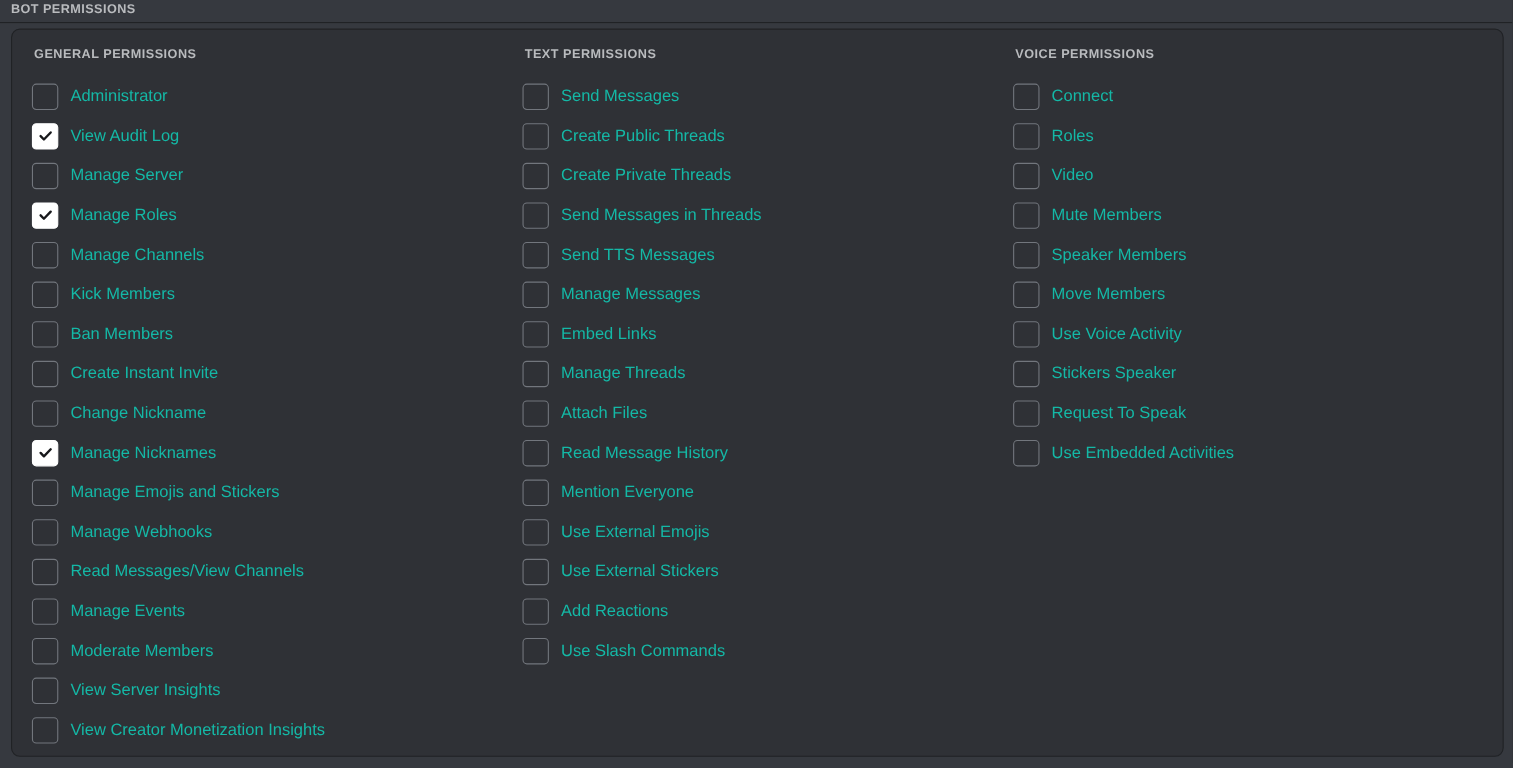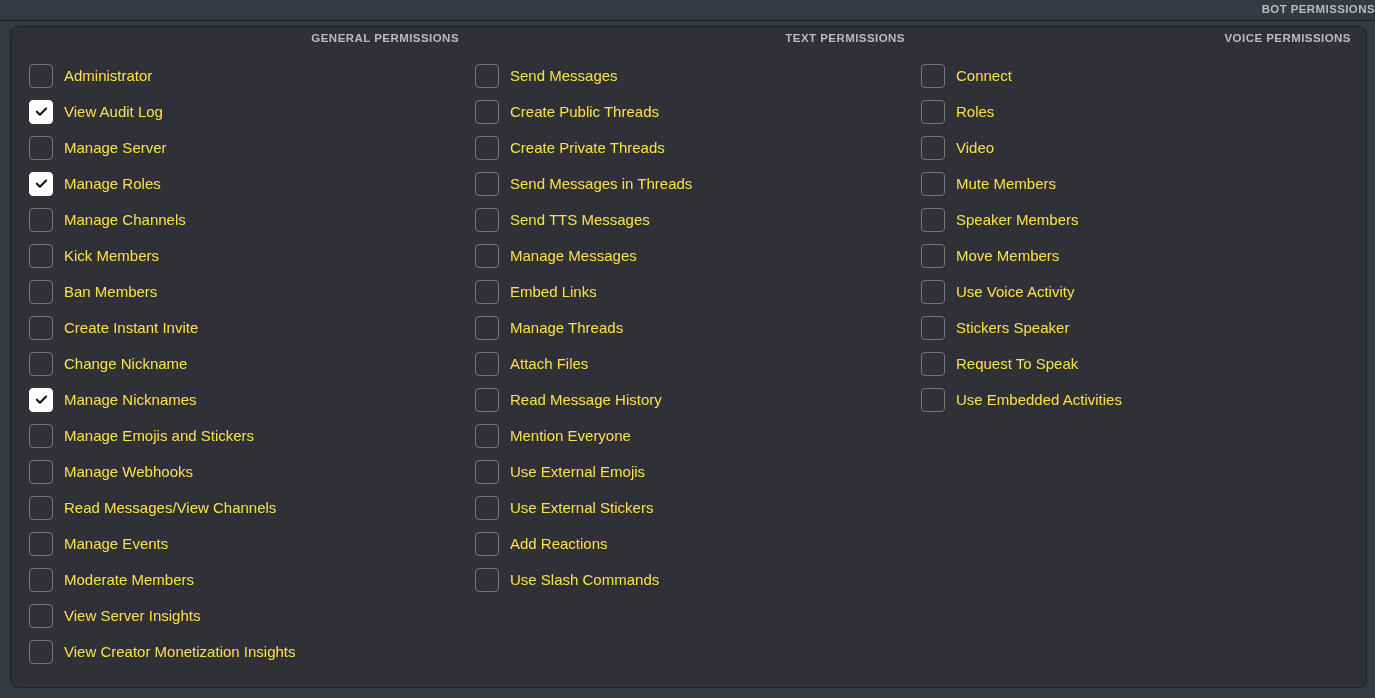--- a/index.html
+++ b/index.html
@@ -27,21 +27,20 @@
   
   .topbar {
     position: absolute;
     left: 0; top: 0;
     width: 1375px;
     height: 20px;
     background: #36393f;
     display: flex;
     align-items: center;
     padding-left: 10px;
-    justify-content: flex-end;
   }
 
   .topbar-title {
     font-size: 11.5px;
     font-weight: bold;
     letter-spacing: 0.4px;
     color: #b9bbbe;
     text-transform: uppercase;
     line-height: 1;
   }
@@ -70,22 +69,21 @@
 
   .columns {
     position: absolute;
     left: 0; top: 0;
     width: 100%;
     height: 100%;
   }
 
   .column {
     position: absolute;
-    top: 6px;
-    text-align: right;
+    top: 18px;
   }
 
   .column.general { left: 18px;  width: 430px; }
   .column.text    { left: 464px; width: 430px; }
   .column.voice   { left: 910px; width: 430px; }
 
   .column-title {
     font-size: 11.5px;
     font-weight: bold;
     letter-spacing: 0.45px;
@@ -137,21 +135,21 @@
     fill: none;
     stroke: #18191c;
     stroke-width: 2.6;
     stroke-linecap: round;
     stroke-linejoin: round;
   }
 
   .perm-label {
     margin-left: 11px;
     font-size: 15px;
-    color: #fde047;
+    color: #14b8a6;
     line-height: 1;
     white-space: nowrap;
   }
 </style>
 </head>
 <body>
 
 <div id="root">
 
   <div class="topbar">

